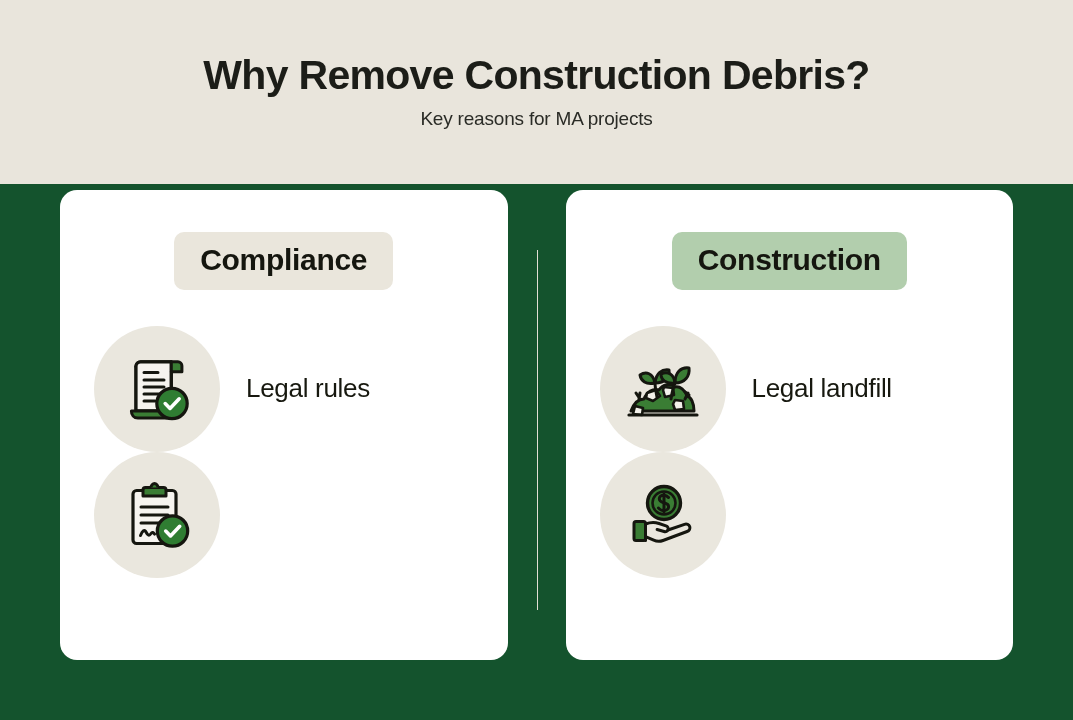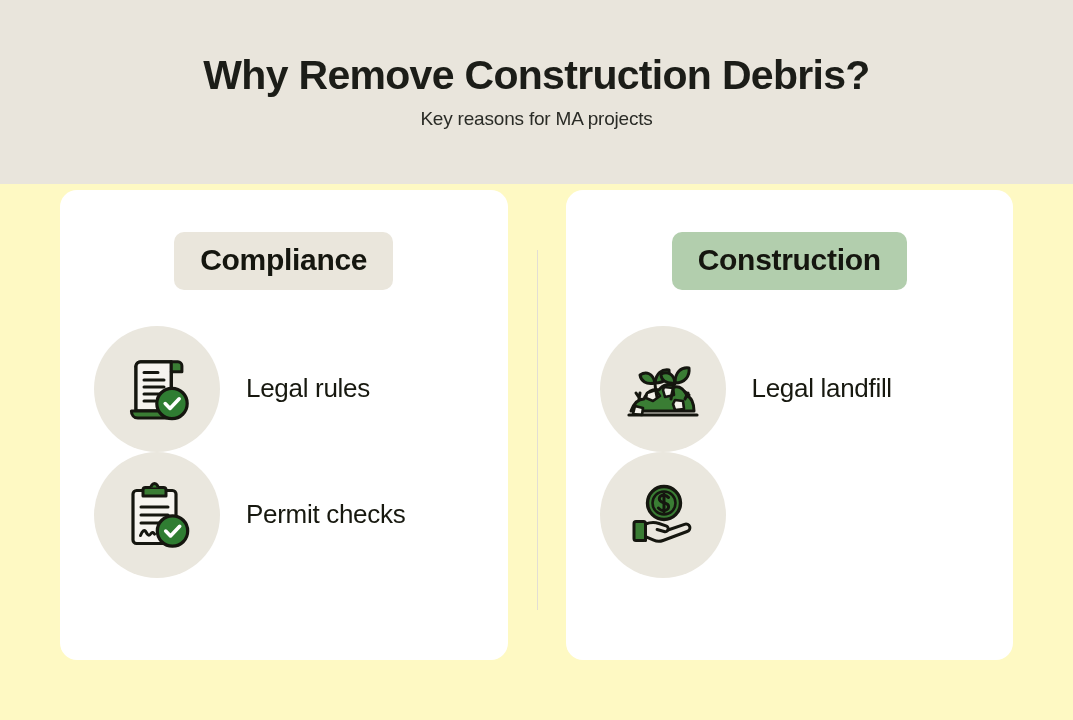--- a/index.html
+++ b/index.html
@@ -13,21 +13,21 @@
   body {
     background: #f7f5f0;
     font-family: "Liberation Sans", sans-serif;
     -webkit-font-smoothing: antialiased;
   }
 
   .page {
     position: relative;
     width: 1073px;
     height: 720px;
-    background: #fef9c3;
+    background: #14532d;
   }
 
   
   .header {
     position: absolute;
     left: 0;
     top: 0;
     width: 1073px;
     height: 184px;
     background: #e9e5dc;
@@ -187,21 +187,20 @@
               <path d="M33 11.5c0-2.2 1.8-4 3.5-4s3.5 1.8 3.5 4" fill="#3a7d34" stroke="#15160f" stroke-width="3" stroke-linejoin="round"></path>
 
               <path d="M23 31h27M23 39h27M23 47h18" stroke="#15160f" stroke-width="3" stroke-linecap="round"></path>
 
               <path d="M22.5 59.5c2-5 4-6.5 5.5-3.5s3 4.5 5 1.5c1.2-1.8 2.4-1 3.6.6" stroke="#15160f" stroke-width="3" stroke-linecap="round" stroke-linejoin="round"></path>
 
               <circle cx="54.5" cy="55" r="15.2" fill="#2f7d32" stroke="#15160f" stroke-width="3.2"></circle>
               <path d="M47.7 55.1l4.8 4.8 9.2-9.6" stroke="#ffffff" stroke-width="3.6" stroke-linecap="round" stroke-linejoin="round"></path>
             </svg>
           </span>
-          <span class="item-label">Permit checks</span>
         </div>
 
       </div>
     </div>
 
     <div class="card">
 
       <div class="badge environment">Construction</div>
 
       <div class="items">

